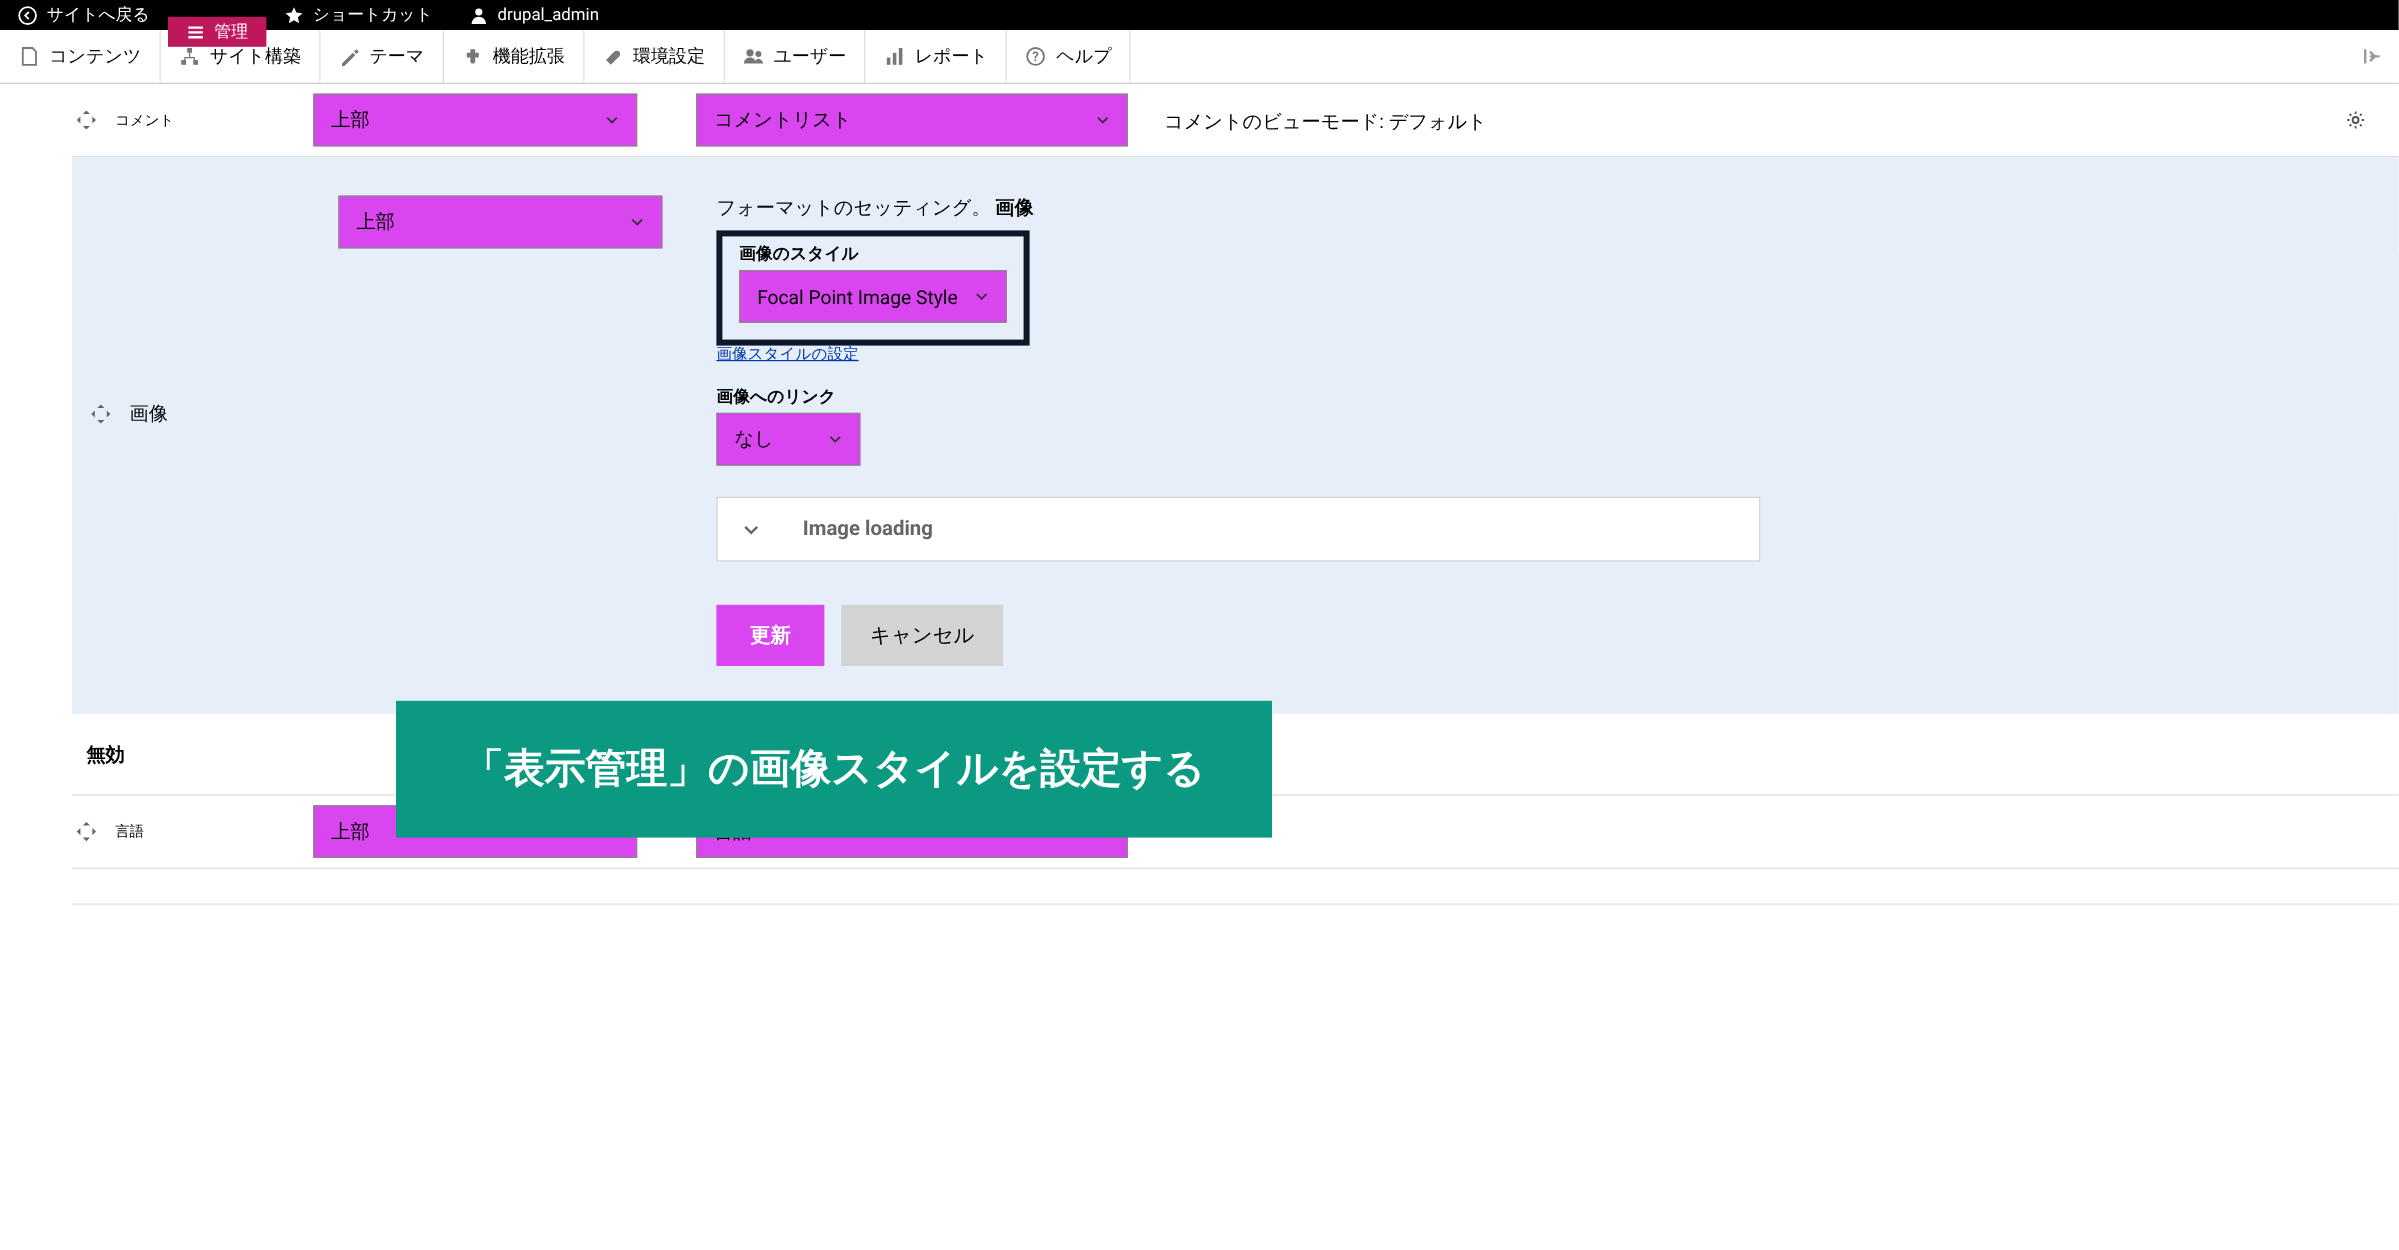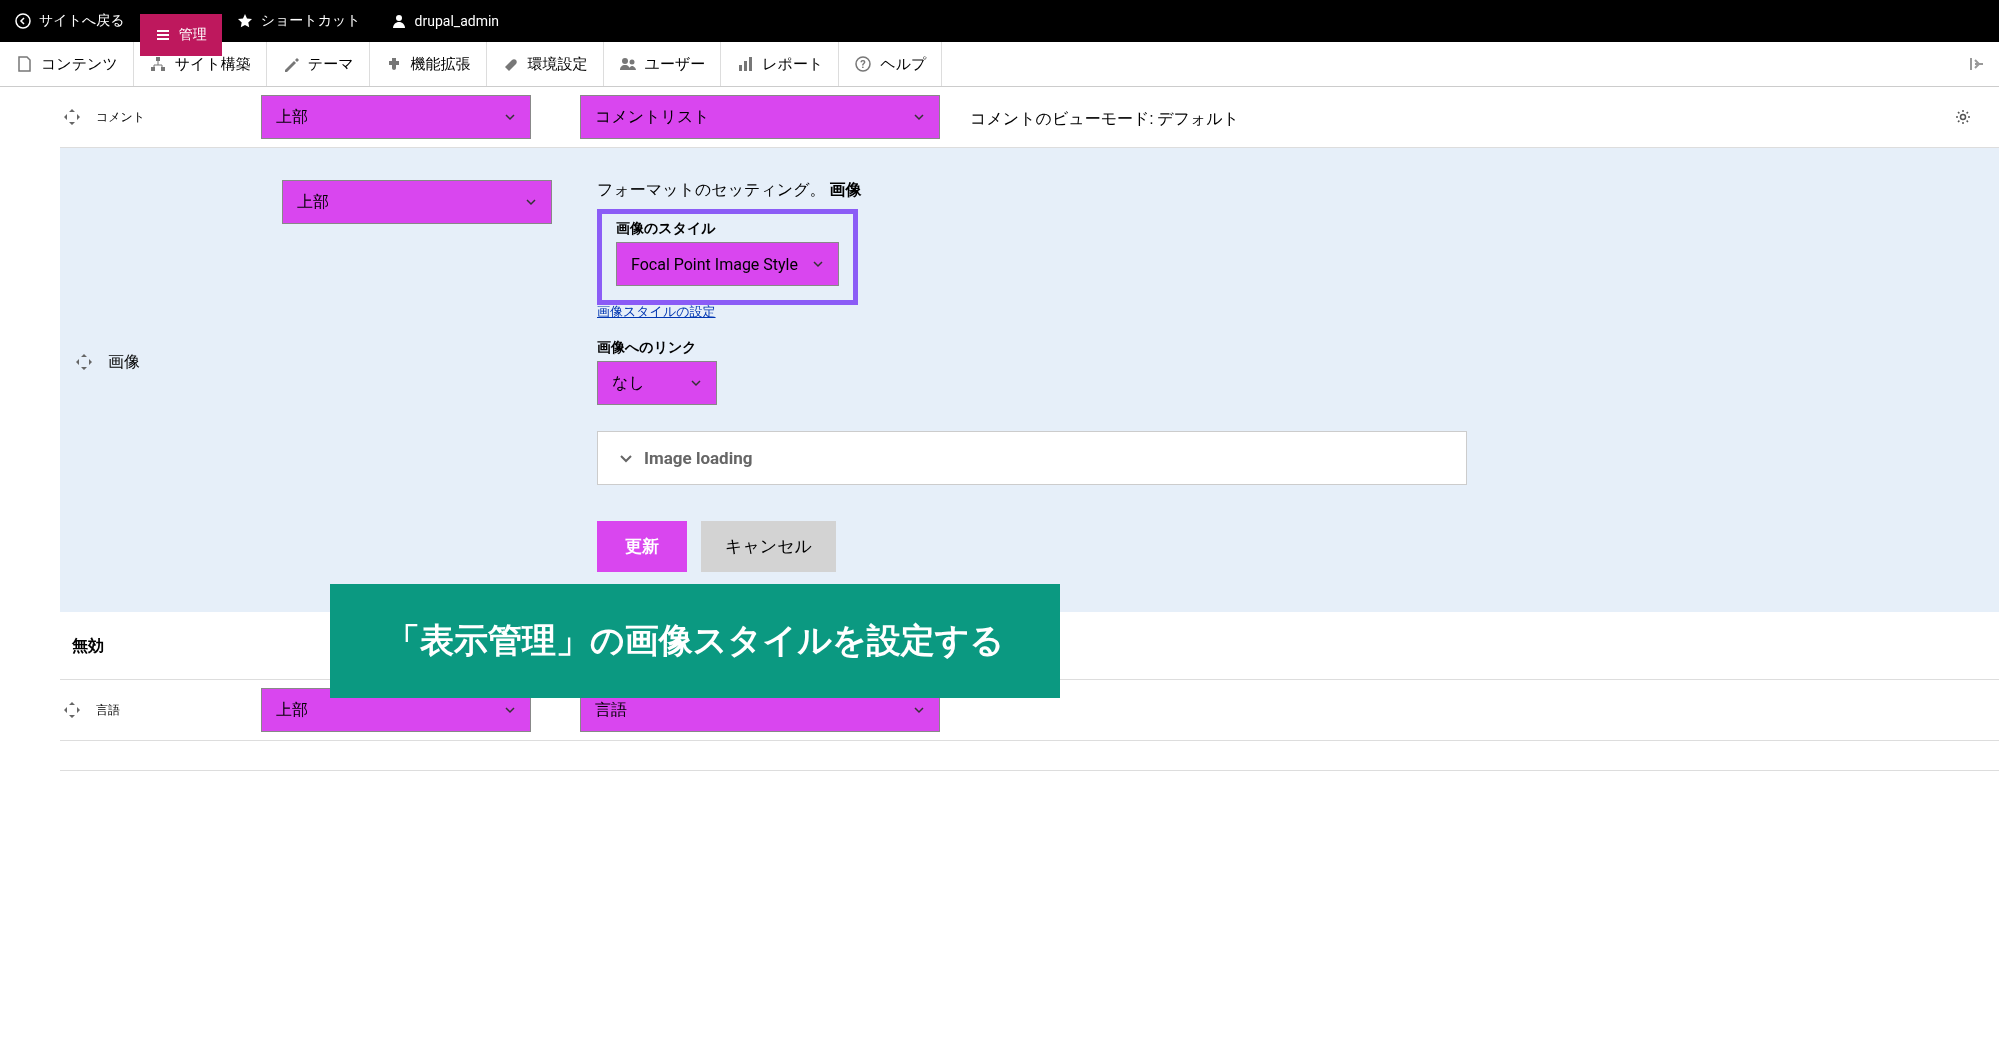--- a/index.html
+++ b/index.html
@@ -1,19 +1,19 @@
 <!DOCTYPE html>
 <html><head>
   <meta charset="utf-8">
   <style>
     * { box-sizing: border-box; margin: 0; padding: 0; }
     body { font-family: -apple-system, BlinkMacSystemFont, "Segoe UI", Roboto, sans-serif; font-size: 14px; background: #fff; }
     
     
-    .topbar { background: #000; height: 42px; display: flex; align-items: center; color: #fff; }
+    .topbar { background: #000; height: 25px; display: flex; align-items: center; color: #fff; }
     .topbar-item { display: flex; align-items: center; padding: 0 15px; height: 100%; font-size: 14px; cursor: pointer; }
     .topbar-item.active { background: #be185d; margin-top: 28px; }
     .topbar-icon { width: 16px; height: 16px; margin-right: 8px; display: inline-flex; align-items: center; justify-content: center; }
     
     
     .admin-menu { background: #fff; height: 45px; display: flex; align-items: center; border-bottom: 1px solid #ccc; }
     .admin-menu-item { display: flex; align-items: center; padding: 0 15px; height: 100%; cursor: pointer; font-size: 15px; border-right: 1px solid #ddd; }
     .admin-menu-icon { width: 18px; height: 18px; margin-right: 8px; display: inline-flex; }
     .admin-menu-right { margin-left: auto; padding: 0 12px; cursor: pointer; }
     
@@ -34,29 +34,29 @@
     
     
     .image-panel { background: #e6eff9; padding: 32px 0 40px 0; }
     .image-panel-inner { display: flex; align-items: flex-start; }
     .panel-left { width: 222px; display: flex; align-items: center; padding-left: 12px; }
     .panel-region { width: 295px; margin-right: 20px; padding-top: 0; }
     .panel-settings { flex: 1; }
     .format-heading { font-size: 16px; margin-bottom: 8px; }
     .format-heading strong { font-weight: bold; }
     
-    .highlight-box { border: 5px solid #8b5cf6; padding: 6px 14px 14px 14px; display: inline-block; background: #e6eff9; }
+    .highlight-box { border: 5px solid #0f172a; padding: 6px 14px 14px 14px; display: inline-block; background: #e6eff9; }
     .setting-label { font-weight: bold; font-size: 14px; margin-bottom: 4px; display: block; }
     .select-230 { min-width: 220px; }
     .link-text { color: #0036b1; font-size: 13px; text-decoration: underline; cursor: pointer; }
     
     .image-link-section { margin-top: 18px; }
     .select-small { min-width: 120px; }
     
-    .collapsible { background: #fff; border: 1px solid #ccc; padding: 16px 20px; margin-top: 26px; font-size: 17px; color: #666; font-weight: bold; cursor: pointer; display: flex; align-items: center; width: 870px; }
+    .collapsible { background: #fff; border: 1px solid #ccc; padding: 16px 20px; margin-top: 26px; font-size: 17px; color: #666; font-weight: bold; cursor: pointer; display: flex; align-items: center; width: 870px; gap: 25px; }
     .collapsible svg { margin-right: 10px; }
     
     .btn-row { margin-top: 36px; display: flex; gap: 14px; }
     .btn-primary { background: #d946ef; color: #fff; border: none; padding: 14px 28px; font-size: 17px; font-weight: bold; cursor: pointer; }
     .btn-secondary { background: #d3d3d3; border: none; padding: 14px 24px; font-size: 17px; cursor: pointer; }
     
     
     .disabled-header { font-weight: bold; padding: 24px 12px 22px 12px; font-size: 16px; border-bottom: 1px solid #ddd; }
     
     

